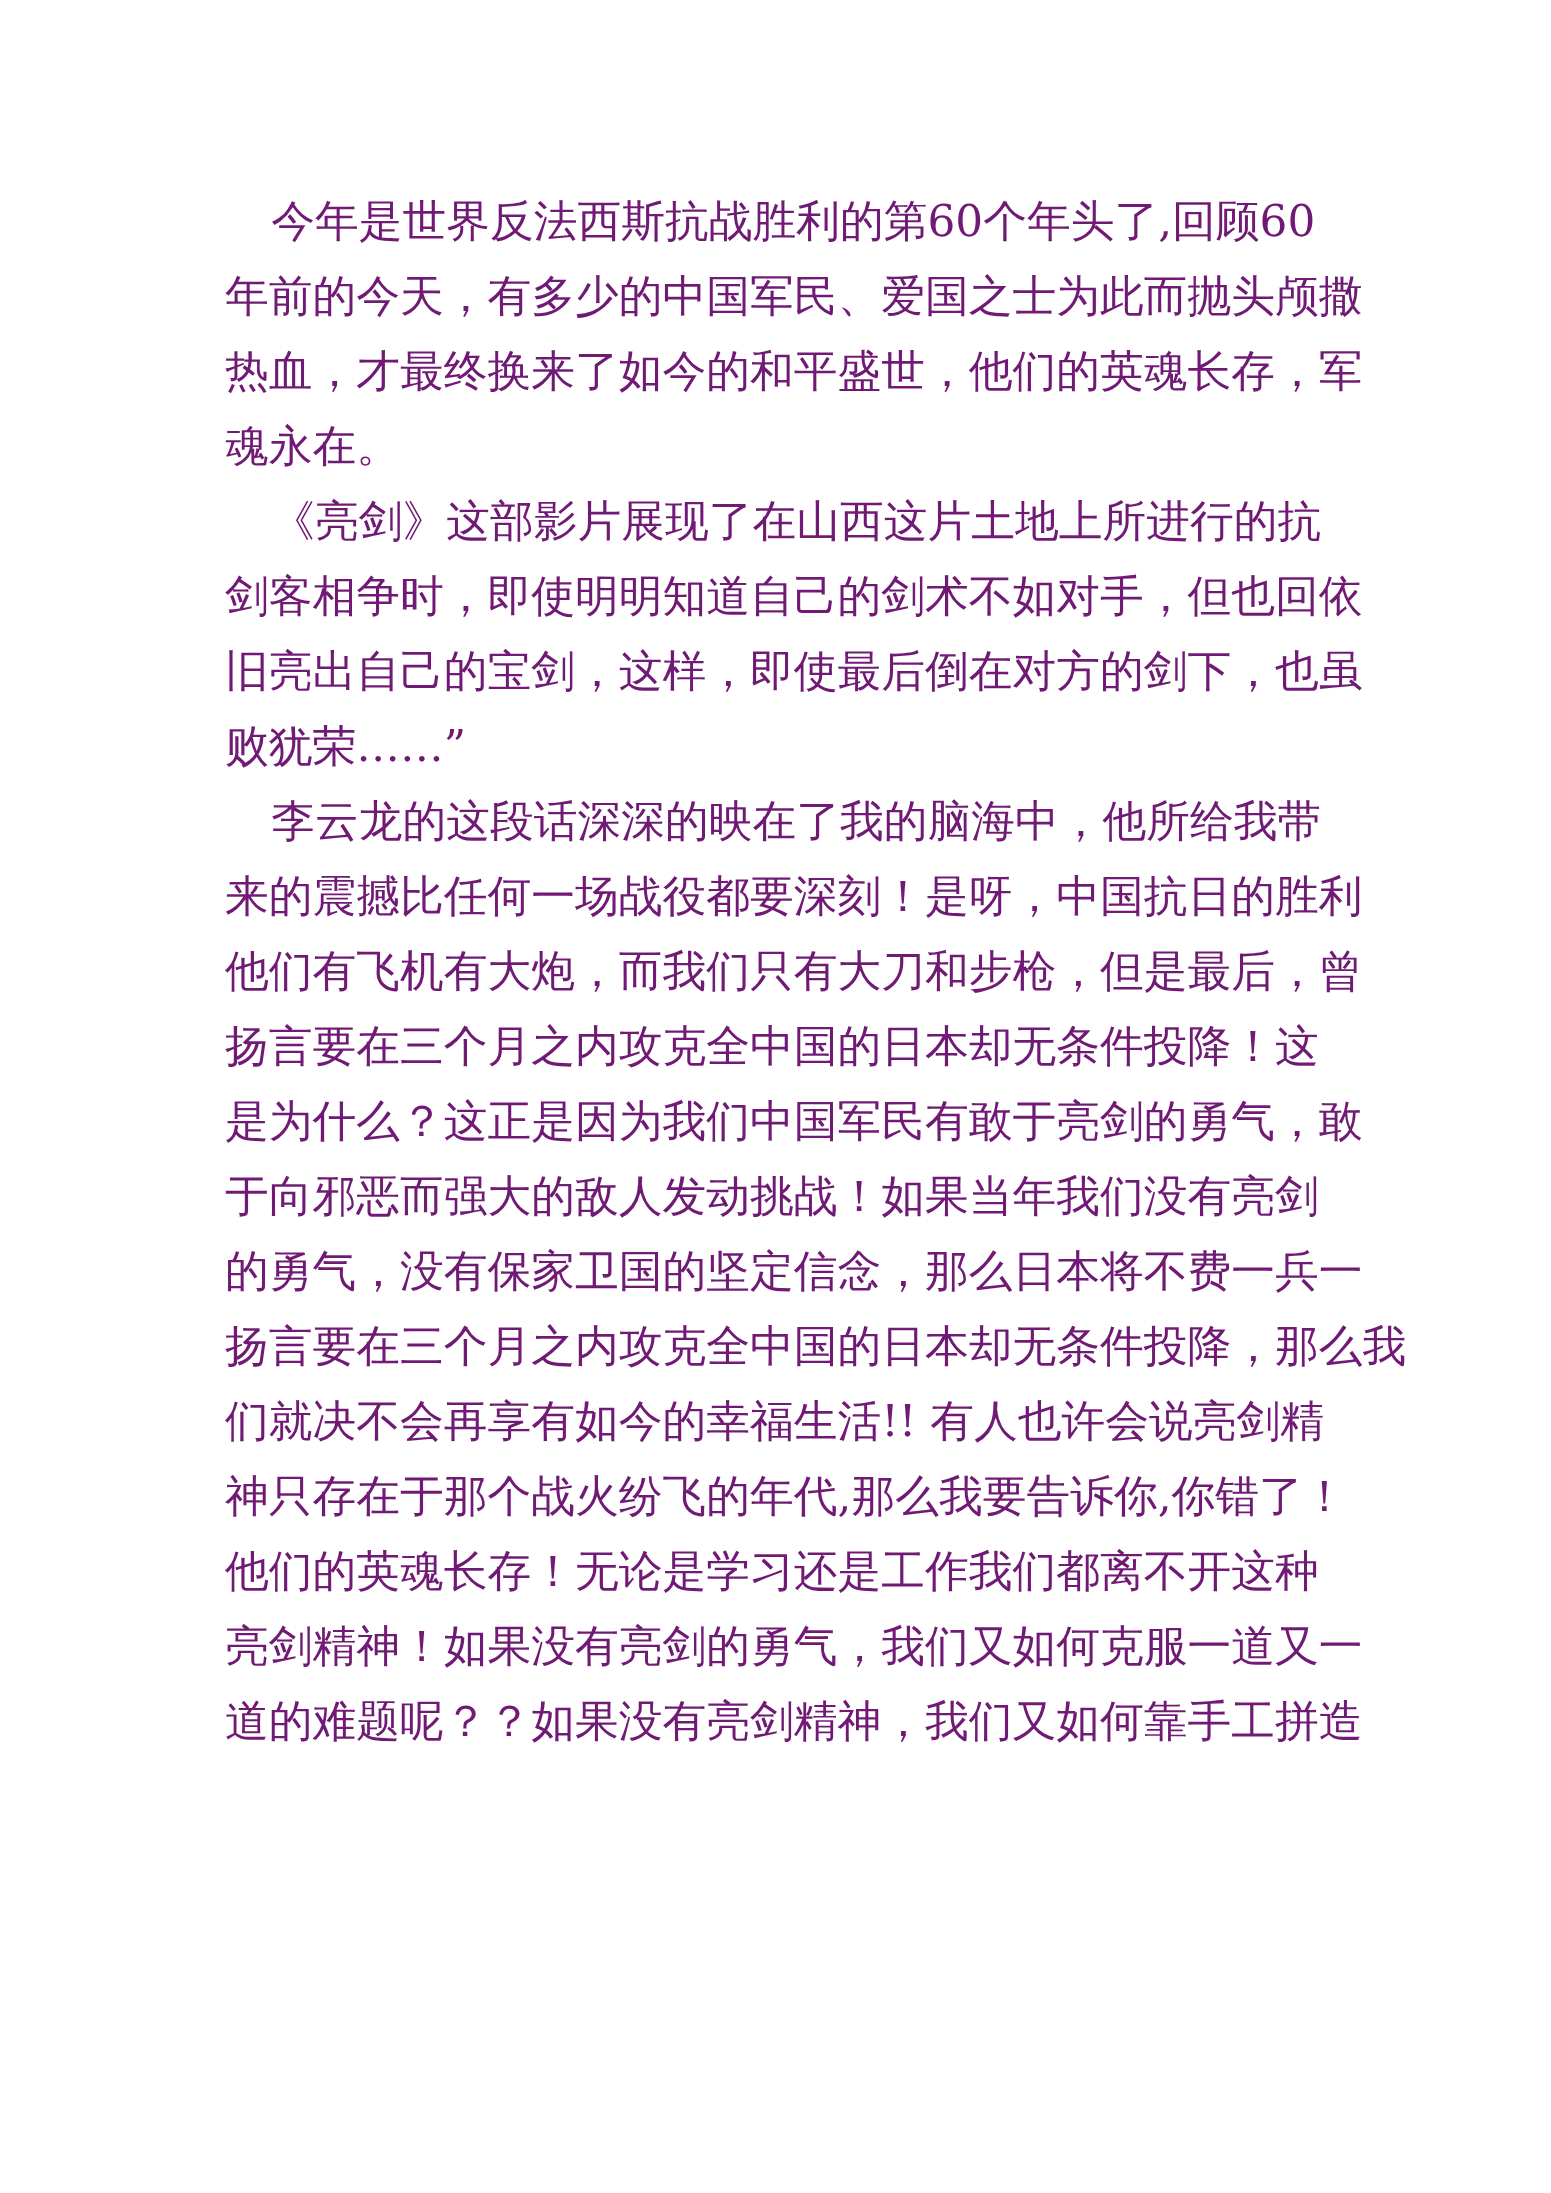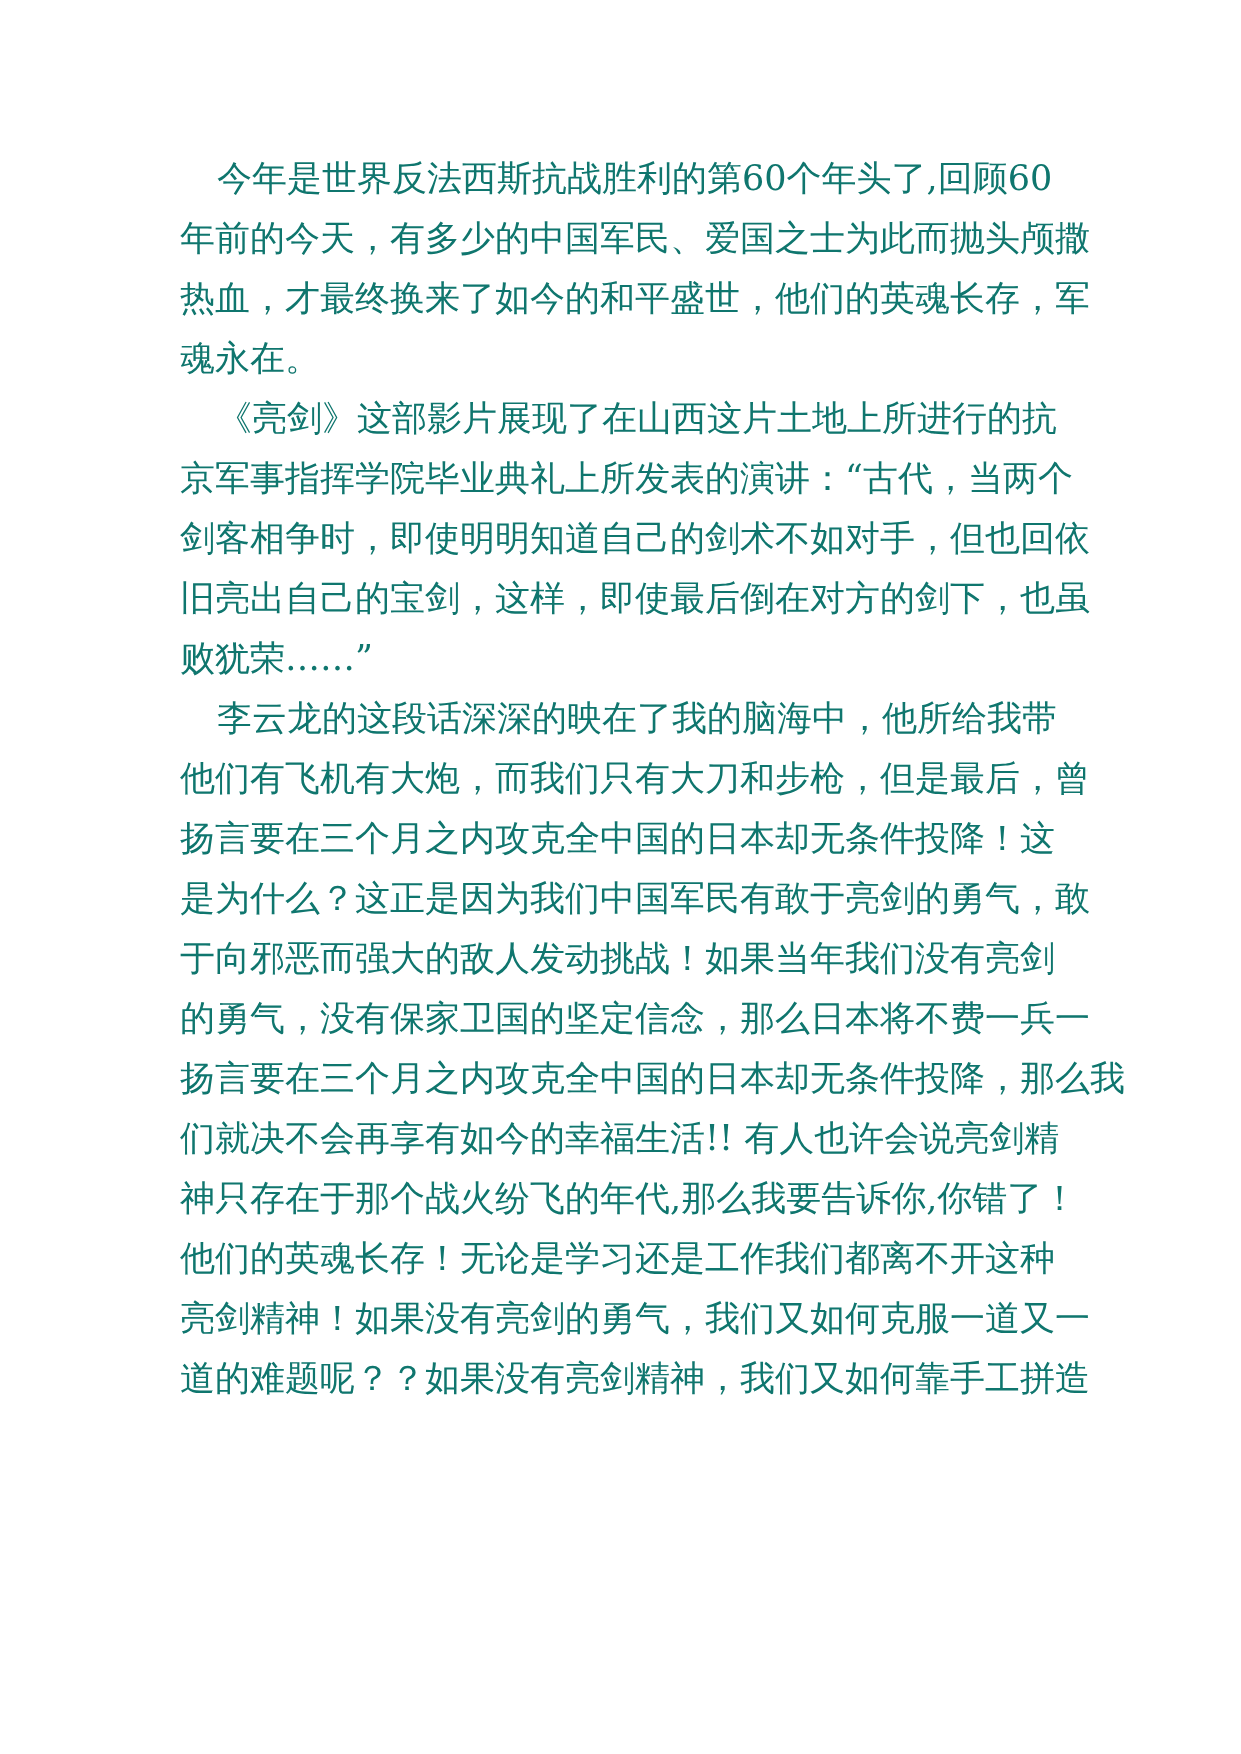--- a/index.html
+++ b/index.html
@@ -19,43 +19,43 @@
     position: absolute;
     left: 180px;
     top: 148px;
     width: 920px;
   }
   .line {
     height: 60px;
     line-height: 60px;
     font-size: 35px;
     letter-spacing: 0px;
-    color: #0f766e;
+    color: #701a75;
     white-space: pre;
     font-weight: 400;
   }
   .line.indent {
     padding-left: 37px;
   }
 </style>
 </head>
 <body style="background: rgb(255, 255, 255);">
 
 <div class="page">
   <div class="text-block" id="essay-body" style="color: rgb(31, 31, 31);">
       <div class="line indent">今年是世界反法西斯抗战胜利的第60个年头了,回顾60</div>
       <div class="line">年前的今天，有多少的中国军民、爱国之士为此而抛头颅撒</div>
       <div class="line">热血，才最终换来了如今的和平盛世，他们的英魂长存，军</div>
       <div class="line">魂永在。</div>
       <div class="line indent">《亮剑》这部影片展现了在山西这片土地上所进行的抗</div>
-      <div class="line">京军事指挥学院毕业典礼上所发表的演讲：“古代，当两个</div>
       <div class="line">剑客相争时，即使明明知道自己的剑术不如对手，但也回依</div>
       <div class="line">旧亮出自己的宝剑，这样，即使最后倒在对方的剑下，也虽</div>
       <div class="line">败犹荣……”</div>
       <div class="line indent">李云龙的这段话深深的映在了我的脑海中，他所给我带</div>
+      <div class="line">来的震撼比任何一场战役都要深刻！是呀，中国抗日的胜利</div>
       <div class="line">他们有飞机有大炮，而我们只有大刀和步枪，但是最后，曾</div>
       <div class="line">扬言要在三个月之内攻克全中国的日本却无条件投降！这</div>
       <div class="line">是为什么？这正是因为我们中国军民有敢于亮剑的勇气，敢</div>
       <div class="line">于向邪恶而强大的敌人发动挑战！如果当年我们没有亮剑</div>
       <div class="line">的勇气，没有保家卫国的坚定信念，那么日本将不费一兵一</div>
       <div class="line">扬言要在三个月之内攻克全中国的日本却无条件投降，那么我</div>
       <div class="line">们就决不会再享有如今的幸福生活!! 有人也许会说亮剑精</div>
       <div class="line">神只存在于那个战火纷飞的年代,那么我要告诉你,你错了！</div>
       <div class="line">他们的英魂长存！无论是学习还是工作我们都离不开这种</div>
       <div class="line">亮剑精神！如果没有亮剑的勇气，我们又如何克服一道又一</div>

